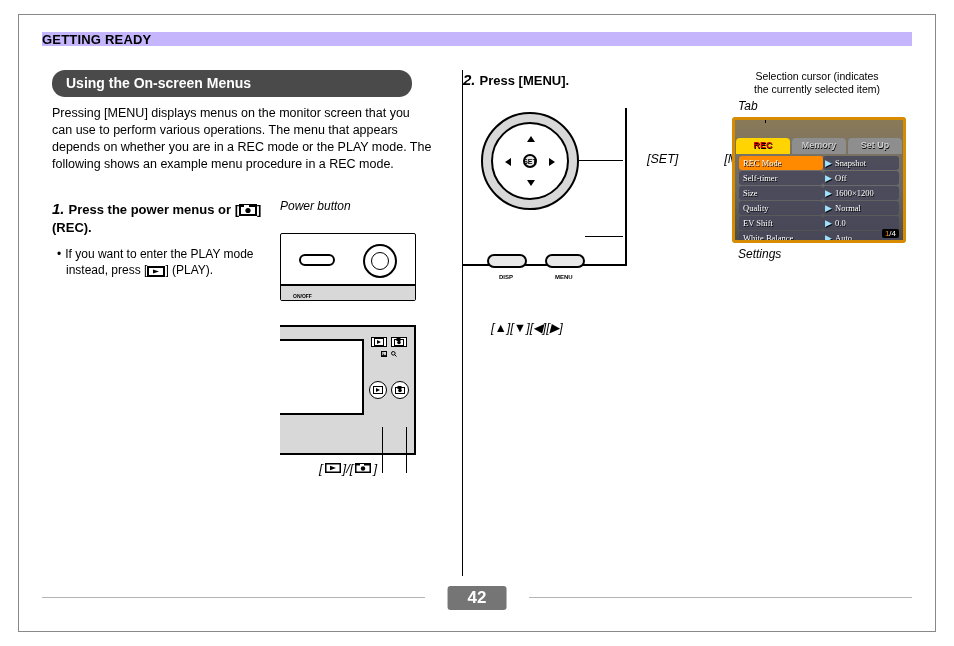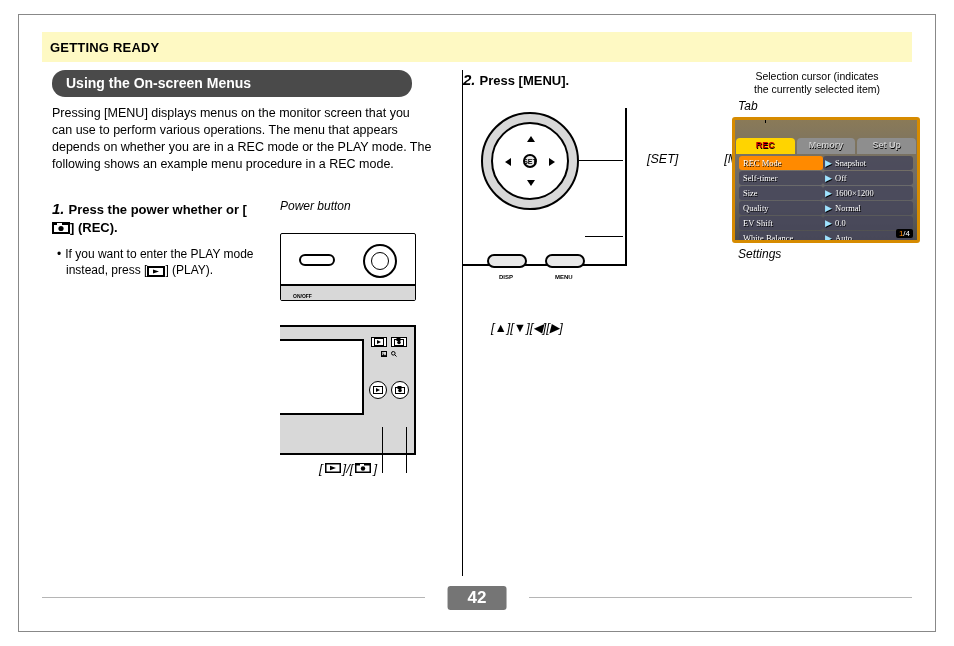--- a/index.html
+++ b/index.html
@@ -12,24 +12,24 @@
     position: relative;
     overflow: hidden;
   }
   .outer-border {
     position: absolute;
     left: 18px; top: 14px; right: 18px; bottom: 14px;
     border: 1px solid #888;
   }
   .header-bar {
     position: absolute;
-    left: 42px; right: 42px; top: 32px; height: 30px;
-    background: #fef9c3;
+    left: 42px; right: 42px; top: 32px; height: 14px;
+    background: #c4b5fd;
     display: flex; align-items: center;
-    padding-left: 8px;
+    padding-left: 0;
     font-weight: bold;
     font-size: 13px;
     letter-spacing: 0.2px;
   }
   .content {
     position: absolute;
     left: 52px; right: 42px; top: 70px; bottom: 70px;
     display: flex;
   }
   .col-left { width: 410px; padding-right: 16px; }
@@ -123,21 +123,21 @@
   .lbl-right{font-style:italic;font-size:12.5px;}
   .arrow-glyphs { font-style: italic; font-size: 12.5px; margin-top:38px; margin-left:28px;}
 
   
   .lcd-wrap { position: absolute; right: 32px; top: 68px; width: 190px; }
   .cursor-note { font-size: 10.5px; text-align: center; line-height: 1.2; margin-bottom: 4px;}
   .tab-label, .settings-label { font-style: italic; font-size: 12px; }
   .tab-label{ margin: 2px 0 4px 16px; }
   .settings-label{ margin-top: 4px; margin-left: 16px;}
   .lcd {
-    width: 188px; height: 126px;
+    width: 174px; height: 126px;
     border: 3px solid #d68b00;
     border-radius: 3px;
     background: linear-gradient(180deg,#8a7a58 0%, #6a6a6a 55%, #4d4d4d 100%);
     position: relative;
     margin-left: 10px;
     overflow: hidden;
   }
   .lcd .tabs { display:flex; height:18px; }
   .lcd .tab {
     flex:1; font-size:9px; display:flex; align-items:center; justify-content:center;
@@ -188,21 +188,21 @@
 
 <div class="content">
 
   <div class="col-left">
     <div class="pill">Using the On-screen Menus</div>
     <p class="intro">Pressing [MENU] displays menus on the monitor screen that you can use to perform various operations. The menu that appears depends on whether you are in a REC mode or the PLAY mode. The following shows an example menu procedure in a REC mode.</p>
 
     <div class="step-row">
       <div class="step-text">
         <div class="step-title">
-          <span class="step-num">1.</span><span>Press the power whether or [</span><span class="rec-icon"><svg width="18" height="12" viewBox="0 0 18 12">
+          <span class="step-num">1.</span><span>Press the power menus or [</span><span class="rec-icon"><svg width="18" height="12" viewBox="0 0 18 12">
                 <rect x="0" y="0" width="18" height="12" fill="#000"></rect>
                 <rect x="2" y="3" width="14" height="7" fill="#fff"></rect>
                 <rect x="5" y="1" width="5" height="3" fill="#fff"></rect>
                 <circle cx="9" cy="6.5" r="2.6" fill="#000"></circle>
               </svg></span><span>] (REC).</span>
         </div>
         <p class="note">
           <span class="bullet">•</span><span>If you want to enter the PLAY mode instead, press [</span><span class="play-icon"><svg width="18" height="11" viewBox="0 0 18 11">
                 <rect x="0" y="0" width="18" height="11" fill="#000"></rect>
                 <rect x="2" y="2" width="14" height="7" fill="#fff"></rect>

